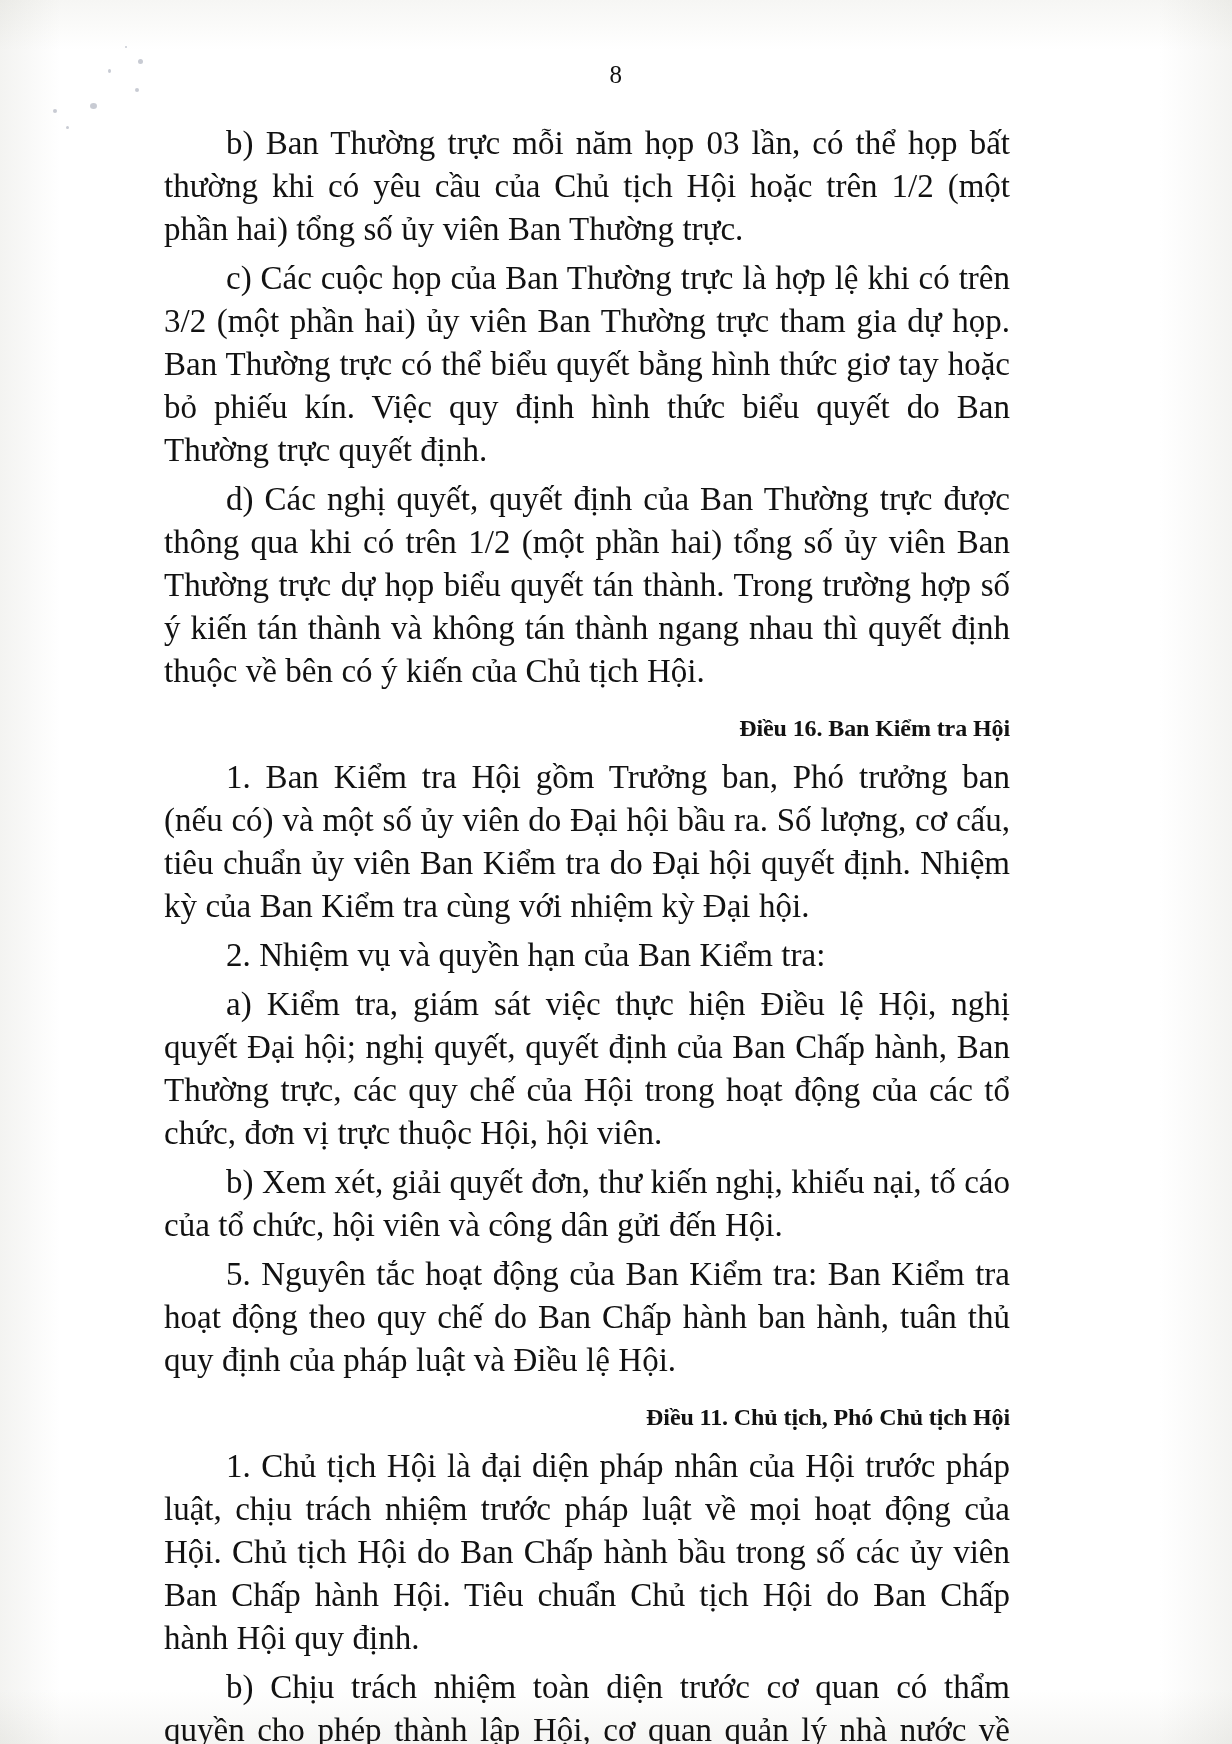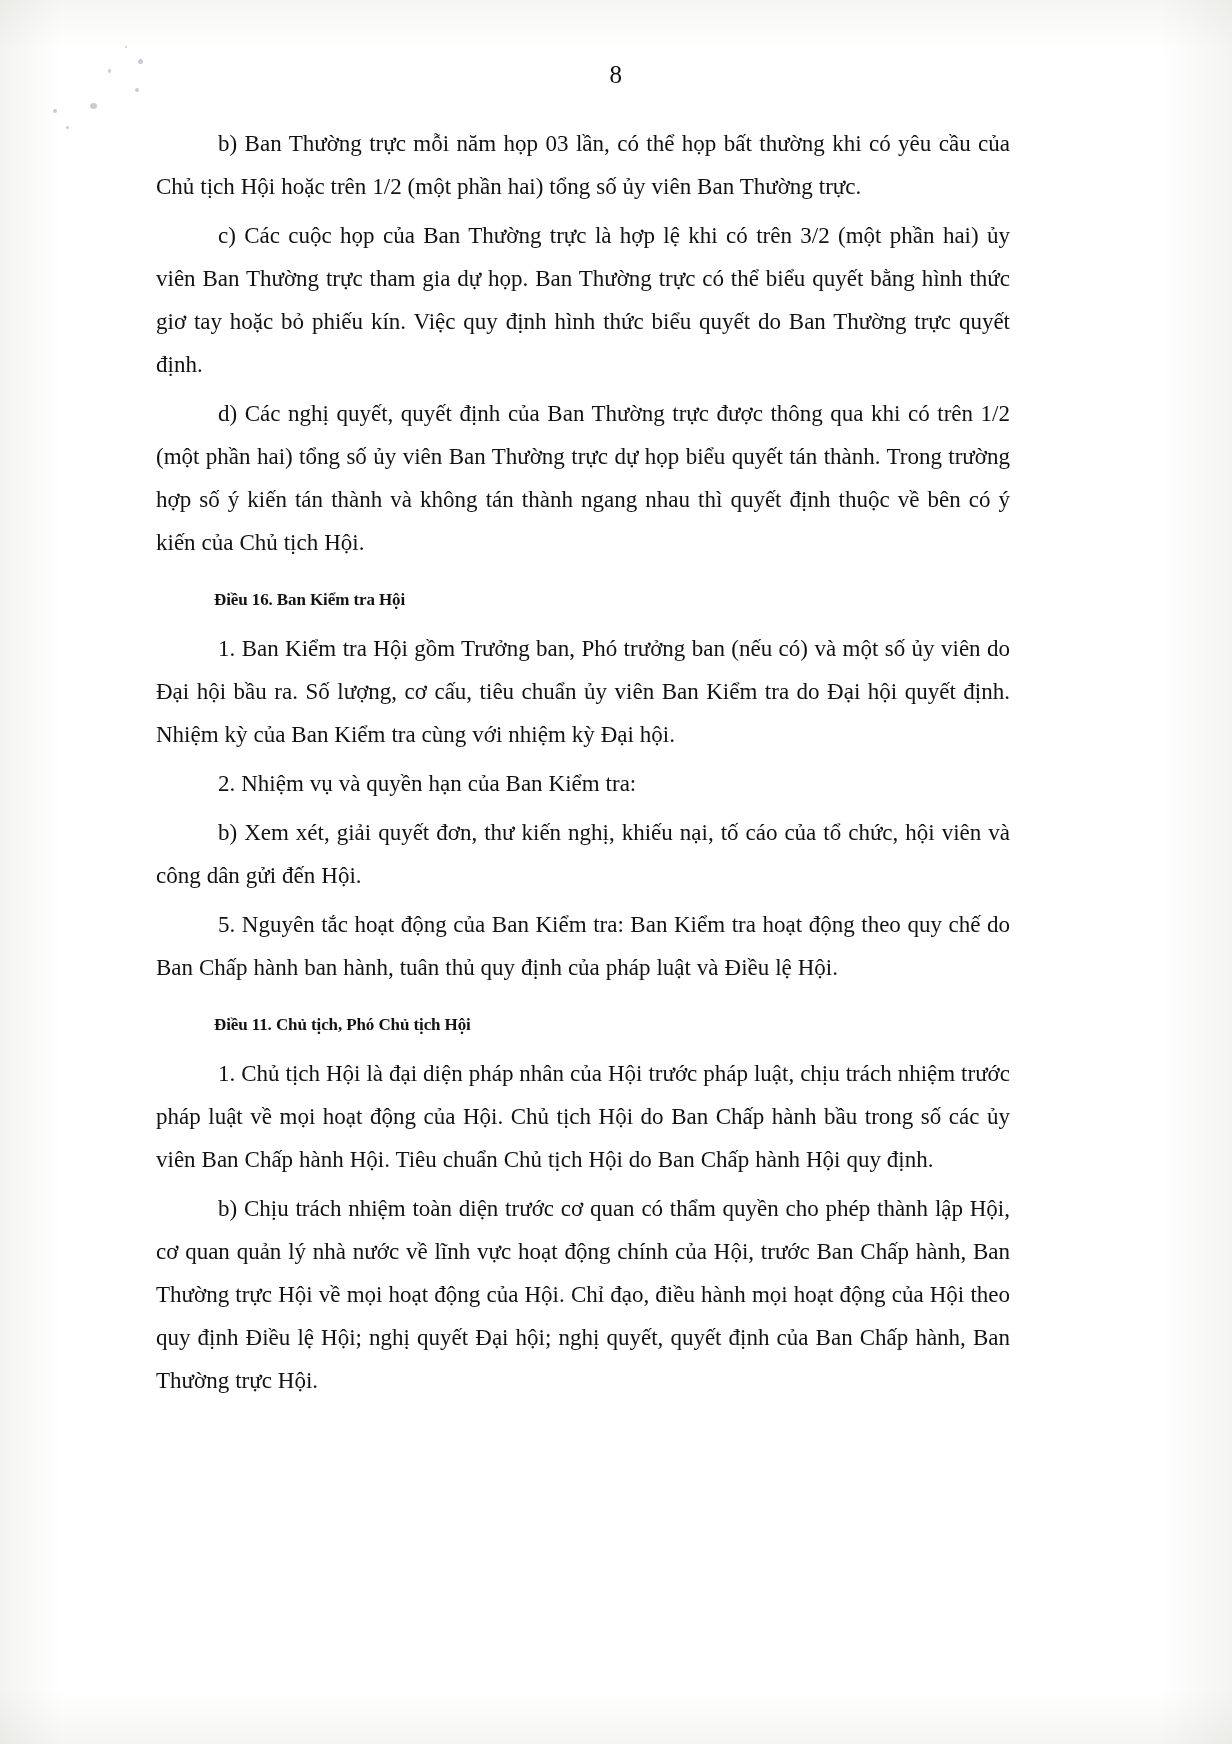--- a/index.html
+++ b/index.html
@@ -38,36 +38,36 @@
     line-height: 1;
     letter-spacing: 0.5px;
   }
   .content {
     position: absolute;
     left: 152px;
     top: 122px;
     width: 858px;
   }
   p.para {
-    margin: 0 0 6px 4px;
-    font-size: 23px;
+    margin: 0 0 6px 12px;
+    font-size: 33px;
     line-height: 43px;
     text-align: justify;
     text-justify: inter-word;
     text-indent: 62px;
     hyphens: none;
     word-spacing: 0.2px;
   }
   h2.article-heading {
     margin: 14px 0 6px 0;
-    font-size: 17px;
+    font-size: 24px;
     line-height: 43px;
     font-weight: bold;
     text-indent: 62px;
-    text-align: left;
+    text-align: right;
     letter-spacing: -0.1px;
   }
   
   .speckles {
     position: absolute;
     top: 26px;
     left: 40px;
     width: 180px;
     height: 140px;
     pointer-events: none;
@@ -105,19 +105,20 @@
 
   <div class="page-number">8</div>
 
   <div class="content">
       <p class="para">b) Ban Thường trực mỗi năm họp 03 lần, có thể họp bất thường khi có yêu cầu của Chủ tịch Hội hoặc trên 1/2 (một phần hai) tổng số ủy viên Ban Thường trực.</p>
       <p class="para">c) Các cuộc họp của Ban Thường trực là hợp lệ khi có trên 3/2 (một phần hai) ủy viên Ban Thường trực tham gia dự họp. Ban Thường trực có thể biểu quyết bằng hình thức giơ tay hoặc bỏ phiếu kín. Việc quy định hình thức biểu quyết do Ban Thường trực quyết định.</p>
       <p class="para">d) Các nghị quyết, quyết định của Ban Thường trực được thông qua khi có trên 1/2 (một phần hai) tổng số ủy viên Ban Thường trực dự họp biểu quyết tán thành. Trong trường hợp số ý kiến tán thành và không tán thành ngang nhau thì quyết định thuộc về bên có ý kiến của Chủ tịch Hội.</p>
       <h2 class="article-heading">Điều 16. Ban Kiểm tra Hội</h2>
       <p class="para">1. Ban Kiểm tra Hội gồm Trưởng ban, Phó trưởng ban (nếu có) và một số ủy viên do Đại hội bầu ra. Số lượng, cơ cấu, tiêu chuẩn ủy viên Ban Kiểm tra do Đại hội quyết định. Nhiệm kỳ của Ban Kiểm tra cùng với nhiệm kỳ Đại hội.</p>
       <p class="para">2. Nhiệm vụ và quyền hạn của Ban Kiểm tra:</p>
+      <p class="para">a) Kiểm tra, giám sát việc thực hiện Điều lệ Hội, nghị quyết Đại hội; nghị quyết, quyết định của Ban Chấp hành, Ban Thường trực, các quy chế của Hội trong hoạt động của các tổ chức, đơn vị trực thuộc Hội, hội viên.</p>
       <p class="para">b) Xem xét, giải quyết đơn, thư kiến nghị, khiếu nại, tố cáo của tổ chức, hội viên và công dân gửi đến Hội.</p>
       <p class="para">5. Nguyên tắc hoạt động của Ban Kiểm tra: Ban Kiểm tra hoạt động theo quy chế do Ban Chấp hành ban hành, tuân thủ quy định của pháp luật và Điều lệ Hội.</p>
       <h2 class="article-heading">Điều 11. Chủ tịch, Phó Chủ tịch Hội</h2>
       <p class="para">1. Chủ tịch Hội là đại diện pháp nhân của Hội trước pháp luật, chịu trách nhiệm trước pháp luật về mọi hoạt động của Hội. Chủ tịch Hội do Ban Chấp hành bầu trong số các ủy viên Ban Chấp hành Hội. Tiêu chuẩn Chủ tịch Hội do Ban Chấp hành Hội quy định.</p>
       <p class="para">b) Chịu trách nhiệm toàn diện trước cơ quan có thẩm quyền cho phép thành lập Hội, cơ quan quản lý nhà nước về lĩnh vực hoạt động chính của Hội, trước Ban Chấp hành, Ban Thường trực Hội về mọi hoạt động của Hội. Chỉ đạo, điều hành mọi hoạt động của Hội theo quy định Điều lệ Hội; nghị quyết Đại hội; nghị quyết, quyết định của Ban Chấp hành, Ban Thường trực Hội.</p>
     </div>
 </div>
 
 </body></html>

